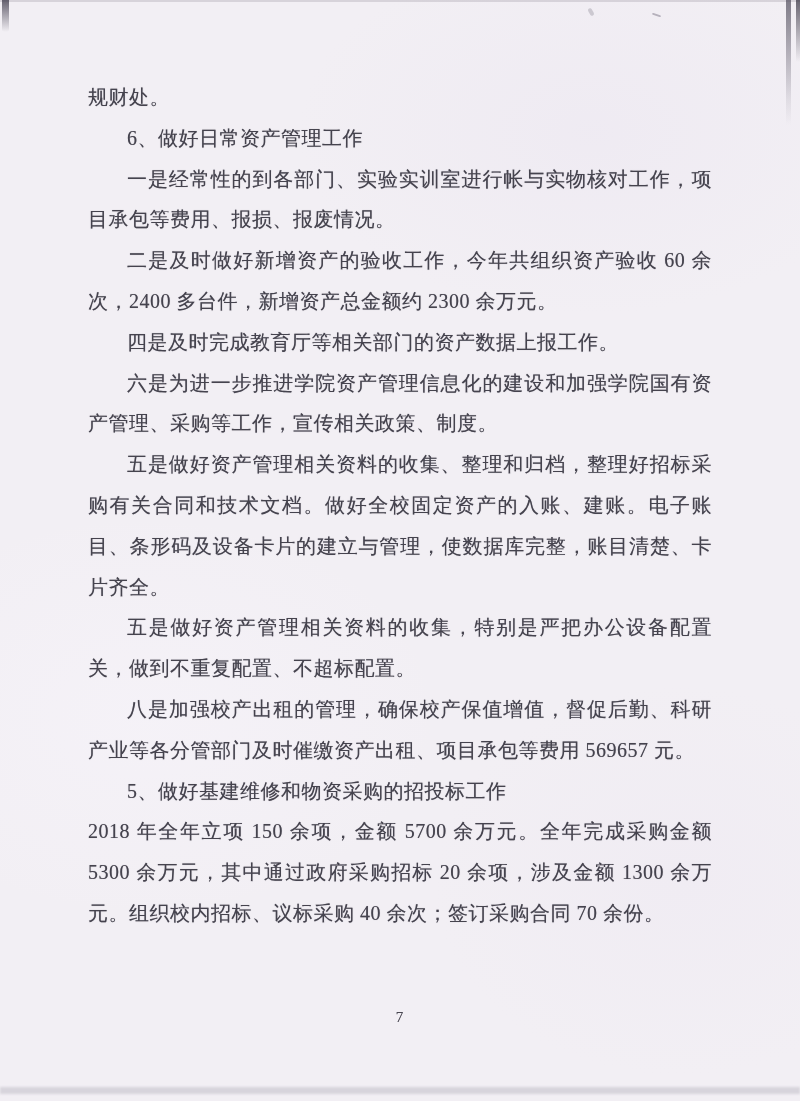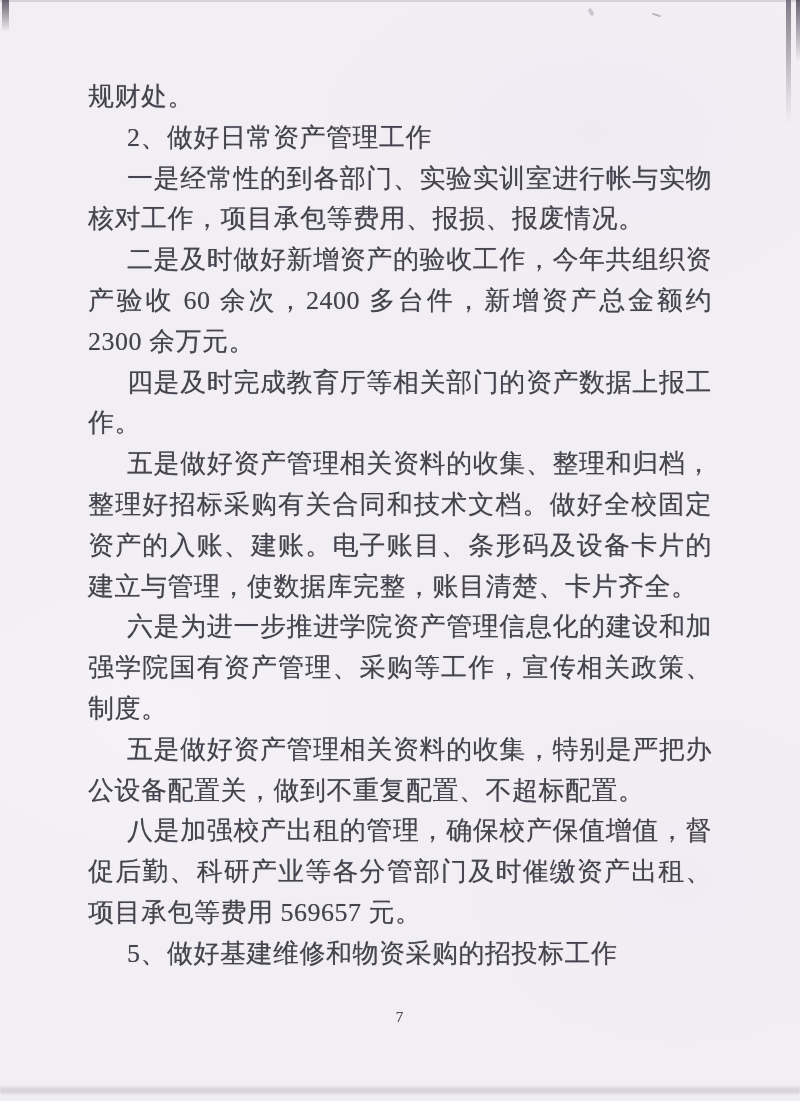--- a/index.html
+++ b/index.html
@@ -46,21 +46,21 @@
   .speck-b {
     position: absolute; left: 589px; top: 8px; width: 4px; height: 8px;
     background: rgba(120,115,130,0.30); transform: rotate(-30deg); border-radius: 2px;
   }
   
   .text-block {
     position: absolute;
     left: 88px;
     top: 77px;
     width: 624px;
-    font-size: 26px;
+    font-size: 20px;
     line-height: 40.8px;
     letter-spacing: 0.5px;
     color: #45434e;
     text-align: justify;
     text-shadow: 0 0 0.7px rgba(69,67,78,0.55);
   }
   .para { margin: 0; }
   .para.indent { text-indent: 39px; }
   .page-number {
     position: absolute;
@@ -81,25 +81,26 @@
   <div class="edge-top-line"></div>
   <div class="edge-top-left-bar"></div>
   <div class="edge-right-line"></div>
   <div class="edge-right-corner"></div>
   <div class="edge-bottom-band"></div>
   <div class="speck-a"></div>
   <div class="speck-b"></div>
 
   <div class="text-block">
       <p class="para">规财处。</p>
-      <p class="para indent">2、做好日常资产管理工作</p>
+      <p class="para indent">6、做好日常资产管理工作</p>
       <p class="para indent">一是经常性的到各部门、实验实训室进行帐与实物核对工作，项目承包等费用、报损、报废情况。</p>
       <p class="para indent">二是及时做好新增资产的验收工作，今年共组织资产验收 60 余次，2400 多台件，新增资产总金额约 2300 余万元。</p>
       <p class="para indent">四是及时完成教育厅等相关部门的资产数据上报工作。</p>
+      <p class="para indent">六是为进一步推进学院资产管理信息化的建设和加强学院国有资产管理、采购等工作，宣传相关政策、制度。</p>
       <p class="para indent">五是做好资产管理相关资料的收集、整理和归档，整理好招标采购有关合同和技术文档。做好全校固定资产的入账、建账。电子账目、条形码及设备卡片的建立与管理，使数据库完整，账目清楚、卡片齐全。</p>
-      <p class="para indent">六是为进一步推进学院资产管理信息化的建设和加强学院国有资产管理、采购等工作，宣传相关政策、制度。</p>
       <p class="para indent">五是做好资产管理相关资料的收集，特别是严把办公设备配置关，做到不重复配置、不超标配置。</p>
       <p class="para indent">八是加强校产出租的管理，确保校产保值增值，督促后勤、科研产业等各分管部门及时催缴资产出租、项目承包等费用 569657 元。</p>
       <p class="para indent">5、做好基建维修和物资采购的招投标工作</p>
+      <p class="para">2018 年全年立项 150 余项，金额 5700 余万元。全年完成采购金额 5300 余万元，其中通过政府采购招标 20 余项，涉及金额 1300 余万元。组织校内招标、议标采购 40 余次；签订采购合同 70 余份。</p>
     </div>
 
   <div class="page-number">7</div>
 </div>
 
 </body></html>

